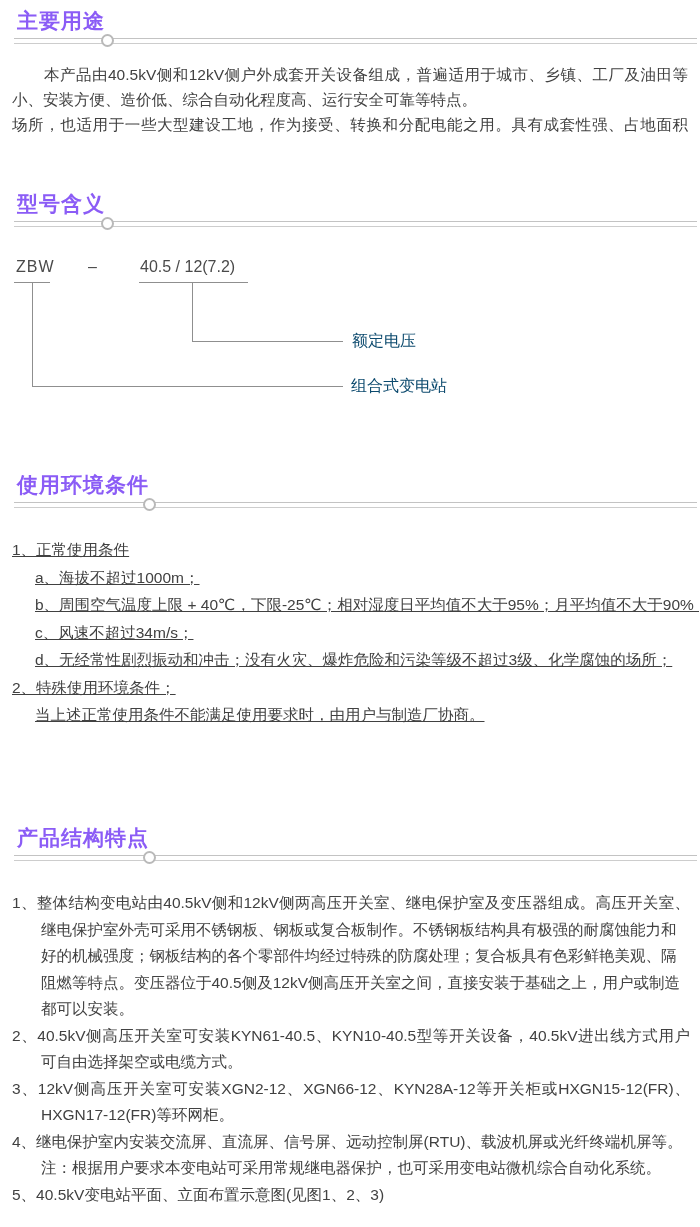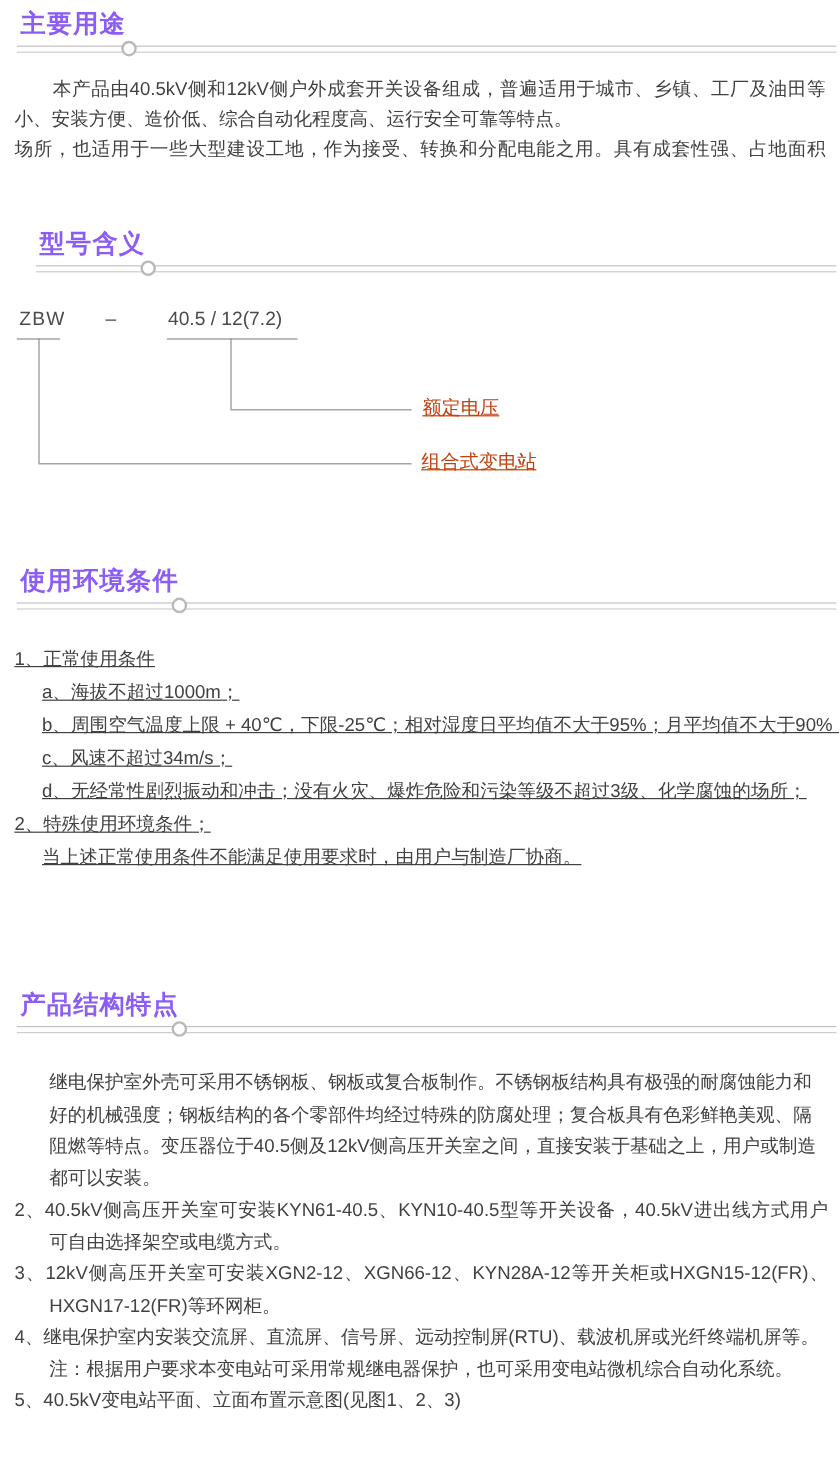--- a/index.html
+++ b/index.html
@@ -54,39 +54,39 @@
   .feat-list .pline{height:26.5px;}
   .feat-list .jline{height:26.5px;}
   .cont{padding-left:29px;}
 
   
   .diagram{position:absolute;left:0;top:248px;width:700px;height:160px;font-size:16px;color:#4a4a4a;}
   .diagram .txt{position:absolute;white-space:nowrap;line-height:16px;}
   .dline{position:absolute;background:#8f8f8f;}
   .hline{height:1px;}
   .vline{width:1px;}
-  .dlabel{position:absolute;white-space:nowrap;line-height:16px;color:#c2410c;text-decoration:underline;}
+  .dlabel{position:absolute;white-space:nowrap;line-height:16px;color:#0c4a6e;}
 </style>
 </head>
 <body>
 
 <div class="abs" style="top:7px;">
   <h2 class="sec-title">主要用途</h2>
   <div class="divider">
     <span class="divider-circle circle-short"></span>
   </div>
 </div>
 
 <div class="abs para" style="top:62px;">
   <span class="pline jline indent-first">本产品由40.5kV侧和12kV侧户外成套开关设备组成，普遍适用于城市、乡镇、工厂及油田等</span>
   <span class="pline">小、安装方便、造价低、综合自动化程度高、运行安全可靠等特点。</span>
   <span class="pline jline">场所，也适用于一些大型建设工地，作为接受、转换和分配电能之用。具有成套性强、占地面积</span>
 </div>
 
-<div class="abs" style="top:190px;padding-left:16px;">
+<div class="abs" style="top:190px;">
   <h2 class="sec-title">型号含义</h2>
   <div class="divider">
     <span class="divider-circle circle-short"></span>
   </div>
 </div>
 
 <div class="diagram">
   <span class="txt" style="left:16px;top:11px;letter-spacing:1px;">ZBW</span>
   <span class="txt" style="left:88px;top:11px;">–</span>
   <span class="txt" style="left:140px;top:11px;">40.5 / 12(7.2)</span>
@@ -121,20 +121,21 @@
 </div>
 
 <div class="abs" style="top:824px;">
   <h2 class="sec-title">产品结构特点</h2>
   <div class="divider">
     <span class="divider-circle circle-long"></span>
   </div>
 </div>
 
 <div class="abs feat-list" style="top:890px;">
+  <span class="pline jline">1、整体结构变电站由40.5kV侧和12kV侧两高压开关室、继电保护室及变压器组成。高压开关室、</span>
   <span class="pline jline cont">继电保护室外壳可采用不锈钢板、钢板或复合板制作。不锈钢板结构具有极强的耐腐蚀能力和良</span>
   <span class="pline jline cont">好的机械强度；钢板结构的各个零部件均经过特殊的防腐处理；复合板具有色彩鲜艳美观、隔热</span>
   <span class="pline jline cont">阻燃等特点。变压器位于40.5侧及12kV侧高压开关室之间，直接安装于基础之上，用户或制造商</span>
   <span class="pline cont">都可以安装。</span>
   <span class="pline jline">2、40.5kV侧高压开关室可安装KYN61-40.5、KYN10-40.5型等开关设备，40.5kV进出线方式用户</span>
   <span class="pline cont">可自由选择架空或电缆方式。</span>
   <span class="pline jline">3、12kV侧高压开关室可安装XGN2-12、XGN66-12、KYN28A-12等开关柜或HXGN15-12(FR)、</span>
   <span class="pline cont">HXGN17-12(FR)等环网柜。</span>
   <span class="pline">4、继电保护室内安装交流屏、直流屏、信号屏、远动控制屏(RTU)、载波机屏或光纤终端机屏等。</span>
   <span class="pline cont">注：根据用户要求本变电站可采用常规继电器保护，也可采用变电站微机综合自动化系统。</span>

